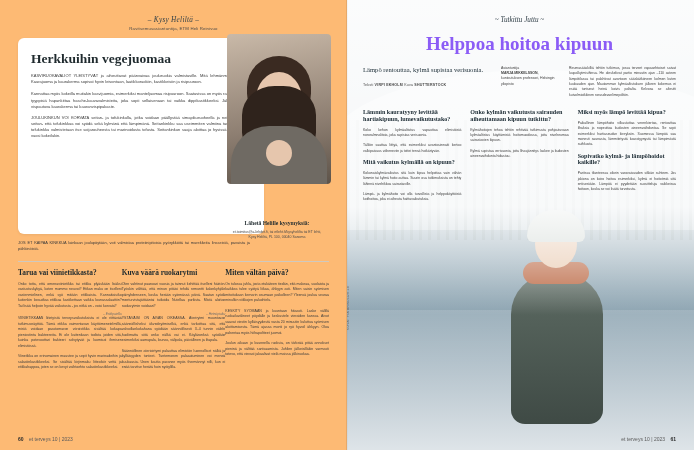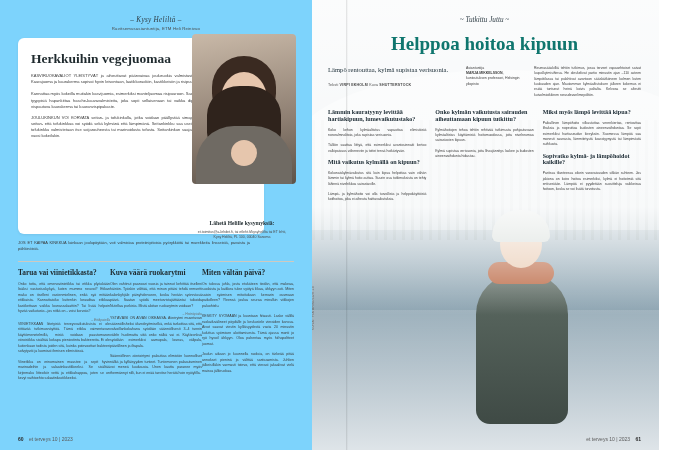--- a/index.html
+++ b/index.html
@@ -1,20 +1,20 @@
 <!DOCTYPE html>
 <html><head>
 <meta charset="utf-8">
 <style>
   html,body{margin:0;padding:0;background:#ffffff;}
   body{width:694px;height:450px;overflow:hidden;font-family:"Liberation Serif",serif;color:#2b2b2b;}
   .spread{position:relative;width:694px;height:450px;display:flex;}
 
   
-  .page-left{position:relative;width:312px;height:450px;background:#7dd3fc;box-sizing:border-box;padding:16px 18px 22px 18px;}
+  .page-left{position:relative;width:347px;height:450px;background:#fdba74;box-sizing:border-box;padding:16px 18px 22px 18px;}
   .kicker{text-align:center;font-family:"Liberation Serif",serif;font-style:italic;font-size:7.2px;color:#2f3e46;letter-spacing:.3px;}
   .kicker-sub{text-align:center;font-family:"Liberation Sans",sans-serif;font-size:4.3px;color:#4a4a4a;margin-top:2px;letter-spacing:.15px;}
 
   .hero{position:relative;margin-top:7px;height:196px;}
   .hero-card{position:absolute;left:0;top:0;width:246px;height:196px;background:#ffffff;border-radius:6px;box-shadow:0 1px 3px rgba(0,0,0,.07);padding:13px 13px 10px 13px;box-sizing:border-box;}
   .hero-title{font-family:"Liberation Serif",serif;font-size:13.5px;font-weight:bold;color:#1f2a2e;line-height:1.12;margin:0 0 7px 0;}
   .hero-lead{font-family:"Liberation Sans",sans-serif;font-size:4.05px;line-height:1.52;color:#3a3a3a;margin:0 0 6px 0;text-align:justify;}
   .hero-p{font-family:"Liberation Sans",sans-serif;font-size:4.05px;line-height:1.52;color:#3a3a3a;margin:0 0 5px 0;text-align:justify;}
 
   .portrait{position:absolute;right:-2px;top:-4px;width:104px;height:150px;border-radius:4px;overflow:hidden;background:linear-gradient(170deg,#c9b9a8,#8e7f72 60%,#5d5349);}
@@ -52,21 +52,21 @@
   .photo .person{position:absolute;left:150px;bottom:26px;width:120px;height:210px;}
   .photo .person .coat{position:absolute;left:14px;bottom:0;width:92px;height:150px;border-radius:40px 40px 14px 14px;background:linear-gradient(180deg,#5d6b63,#3f4a45);}
   .photo .person .head{position:absolute;left:38px;top:6px;width:42px;height:48px;border-radius:50%;background:#e8c8ae;}
   .photo .person .hat{position:absolute;left:30px;top:-4px;width:58px;height:32px;border-radius:26px 26px 6px 6px;background:#cfd6d2;}
   .photo .person .scarf{position:absolute;left:26px;top:48px;width:66px;height:22px;border-radius:12px;background:#b9643f;}
 
   .rveil{position:absolute;left:0;top:0;width:347px;height:450px;background:linear-gradient(180deg,rgba(255,255,255,.92) 0%,rgba(255,255,255,.88) 46%,rgba(255,255,255,.0) 70%);}
 
   .r-inner{position:absolute;left:0;top:0;width:347px;height:450px;box-sizing:border-box;padding:16px 18px 22px 16px;}
   .r-kicker{text-align:center;font-family:"Liberation Serif",serif;font-style:italic;font-size:7.2px;color:#2f3e46;}
-  .r-title{font-family:"Liberation Serif",serif;font-size:19px;font-weight:bold;color:#0f766e;text-align:center;margin:10px 0 12px 0;line-height:1.05;}
+  .r-title{font-family:"Liberation Serif",serif;font-size:19px;font-weight:bold;color:#8b5cf6;text-align:center;margin:10px 0 12px 0;line-height:1.05;}
 
   .r-top{display:flex;gap:10px;}
   .r-lead{width:128px;}
   .r-lead .dek{font-family:"Liberation Serif",serif;font-size:6.6px;line-height:1.35;color:#22333c;margin:0 0 8px 0;}
   .r-lead .credit{font-family:"Liberation Sans",sans-serif;font-size:3.6px;color:#4a4a4a;letter-spacing:.2px;}
   .r-lead .credit b{font-weight:bold;}
   .r-exp{width:58px;font-family:"Liberation Sans",sans-serif;font-size:3.5px;line-height:1.5;color:#3d3d3d;}
   .r-exp b{font-weight:bold;}
   .r-flow{flex:1;font-family:"Liberation Sans",sans-serif;font-size:3.45px;line-height:1.55;color:#3d3d3d;text-align:justify;}
 

